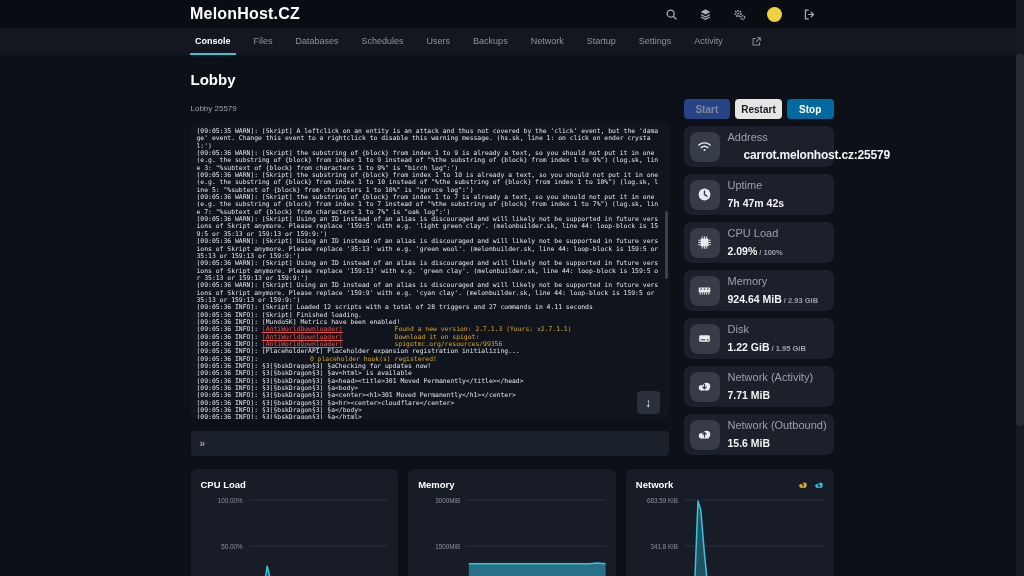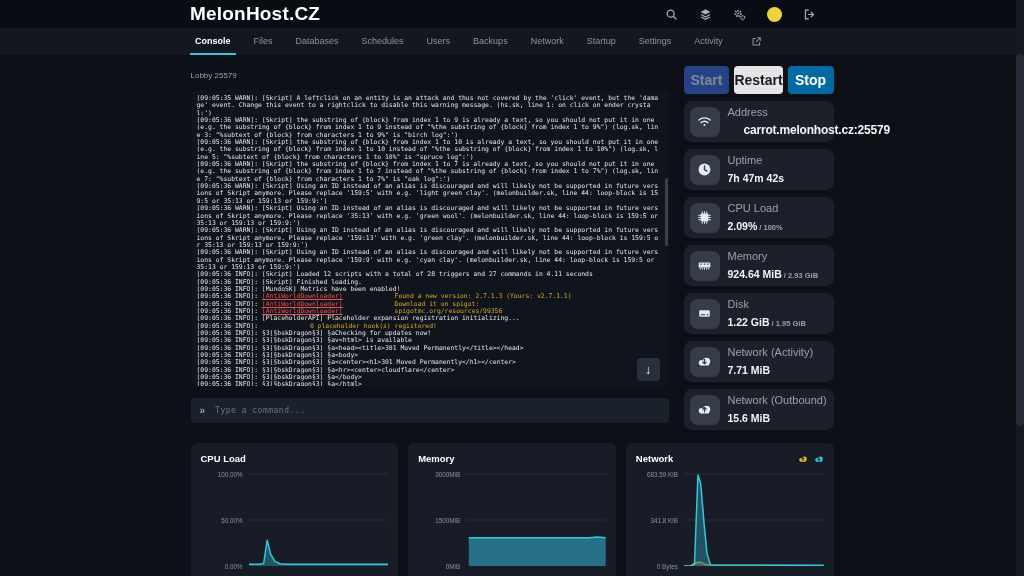--- a/index.html
+++ b/index.html
@@ -4,21 +4,21 @@
 <style>
   * { box-sizing: border-box; }
   html,body { margin:0; padding:0; }
   body {
     width:1024px; height:576px; overflow:hidden; position:relative;
     background:#0e1018; font-family:"Liberation Sans", sans-serif;
   }
   
   .topbar { height:28px; background:#0a0c14; display:flex; align-items:center;
     justify-content:space-between; padding:0 208px 0 190px; }
-  .brand { color:#ffffff; font-size:19px; font-weight:bold; letter-spacing:.2px; }
+  .brand { color:#ffffff; font-size:16px; font-weight:bold; letter-spacing:.2px; }
   .header-icons { display:flex; align-items:center; gap:21px; color:#a8afbb; }
   .header-icons .icon { display:flex; }
   .header-icons .icon svg { width:13px; height:13px; display:block; }
   .avatar { width:15px; height:15px; border-radius:50%; background:#efd23c; display:inline-block; }
   
   .navbar { height:27px; background:#14171f; display:flex; align-items:stretch; padding-left:190px;text-align:center; }
   .nav-tabs { display:flex; align-items:stretch; gap:13px; }
   .tab { display:flex; align-items:center; padding:0 5px; font-size:9px; color:#8b93a0;
     border-bottom:2px solid transparent; cursor:pointer; white-space:nowrap; }
   .tab.active { color:#ffffff; border-bottom-color:#35c5dd; font-weight:bold; }
@@ -46,21 +46,21 @@
     display:flex; align-items:center; justify-content:center; cursor:pointer; padding:0; }
   .command-bar { margin-top:12px; height:25px; background:#1b212b; border-radius:4px;
     display:flex; align-items:center; padding:0 9px; gap:8px; }
   .prompt { color:#99a1ad; font-size:10px; font-weight:bold; }
   .command-input { flex:1; background:transparent; border:none; outline:none;
     font-family:"DejaVu Sans Mono", monospace; font-size:8px; color:#cfd4db; }
   .command-input::placeholder { color:#6d7480; letter-spacing:.5px; }
   
   .side-col { width:150px; margin-top:-24px; }
   .btn-row { display:flex; gap:5px; }
-  .btn { flex:1; height:28px; border:none; border-radius:4px; font-size:14px; font-weight:bold;
+  .btn { flex:1; height:20px; border:none; border-radius:4px; font-size:10px; font-weight:bold;
     font-family:inherit; cursor:pointer; padding:0; }
   .btn-start { background:#3b6de0; color:#dfe7fb; opacity:.55; }
   .btn-restart { background:#e5e5e5; color:#171b24; }
   .btn-stop { background:#0369a1; color:#ffffff; }
   .stat-card { margin-top:7px; background:#1c202b; border-radius:8px; height:41px;
     display:flex; align-items:center; gap:8px; padding:0 6px; }
   .icon-box { width:30px; height:30px; background:#363d48; border-radius:8px; color:#e8ebef;
     display:flex; align-items:center; justify-content:center; flex:none; --icon-hole:#363d48; }
   .icon-box svg { width:15px; height:15px; display:block; }
   .stat-text { min-width:0; }
@@ -140,20 +140,21 @@
           <path d="M6.5 3.5 H3 V13 H12.5 V9.5"></path>
           <path d="M9.5 2.5 H13.5 V6.5"></path>
           <path d="M13 3 L7.8 8.2"></path>
         </svg>
       </span>
     </div>
 </div>
 
 <div class="container">
   <div class="page-head">
+    <div class="page-title">Lobby</div>
     <div class="page-sub">Lobby 25579</div>
   </div>
 
   <div class="content">
     <div class="console-col">
       <div class="console-panel">
         <div>
             <div class="log-line"><span class="c-w">[09:05:35 WARN]: [Skript] A leftclick on an entity is an attack and thus not covered by the 'click' event, but the 'damage' event. Change this event to a rightclick to disable this warning message. (hs.sk, line 1: on click on ender crystal:')</span></div>
             <div class="log-line"><span class="c-w">[09:05:36 WARN]: [Skript] the substring of {block} from index 1 to 9 is already a text, so you should not put it in one (e.g. the substring of {block} from index 1 to 9 instead of "%the substring of {block} from index 1 to 9%") (log.sk, line 3: "%subtext of {block} from characters 1 to 9%" is "birch log":')</span></div>
             <div class="log-line"><span class="c-w">[09:05:36 WARN]: [Skript] the substring of {block} from index 1 to 10 is already a text, so you should not put it in one (e.g. the substring of {block} from index 1 to 10 instead of "%the substring of {block} from index 1 to 10%") (log.sk, line 5: "%subtext of {block} from characters 1 to 10%" is "spruce log":')</span></div>
@@ -179,21 +180,20 @@
             <div class="log-line"><span class="c-w">[09:05:36 INFO]: §3[§bskDragon§3] §a&lt;/body&gt;</span></div>
             <div class="log-line"><span class="c-w">[09:05:36 INFO]: §3[§bskDragon§3] §a&lt;/html&gt;</span></div>
           </div>
         <div class="console-scrollthumb"></div>
         <button class="scroll-down-btn">
             <span>↓</span>
           </button>
       </div>
       <div class="command-bar">
         <span class="prompt">»</span>
-        <input class="command-input" placeholder="Type a command..." style="">
       </div>
     </div>
 
     <div class="side-col">
       <div class="btn-row">
         <button class="btn btn-start">Start</button>
         <button class="btn btn-restart">Restart</button>
         <button class="btn btn-stop">Stop</button>
       </div>
       <div>

